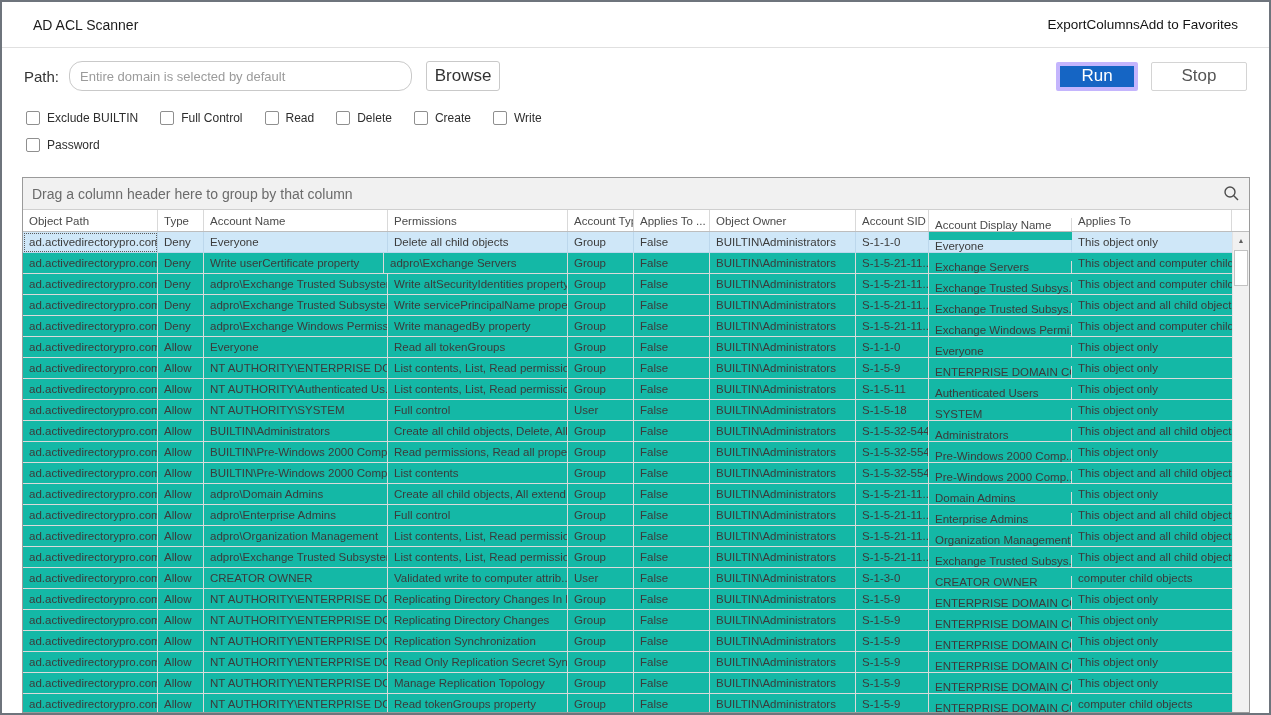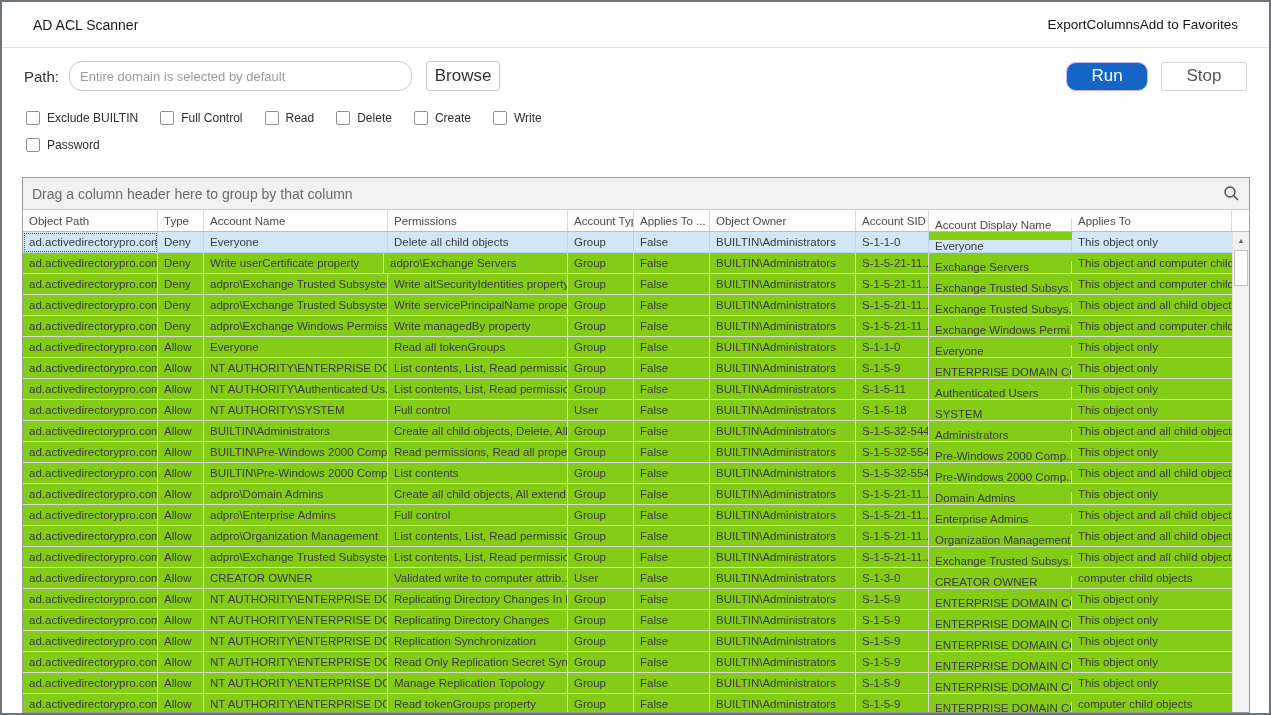--- a/index.html
+++ b/index.html
@@ -39,24 +39,24 @@
   .path-input::placeholder { color: #9b9b9b; }
   .btn {
     height: 30px; border-radius: 3px; font-size: 17px;
     font-family: "Liberation Sans", sans-serif;
     background: #ffffff; border: 1px solid #c9c9c9; color: #333;
     cursor: pointer;
   }
   .browse-btn { width: 74px; margin-left: 14px; }
   .tb-spacer { flex: 1; }
   .run-btn {
-    width: 82px; height: 29px; background: #1565c4; border: 1px solid #c4b5fd;
-    color: #ffffff; border-radius: 10px;
-  }
-  .stop-btn { width: 86px; height: 29px; margin-left: 13px; color: #555; border-color: #d4d4d4; border-radius: 2px; }
+    width: 82px; height: 29px; background: #1565c4; border: 4px solid #c4b5fd;
+    color: #ffffff; border-radius: 2px;
+  }
+  .stop-btn { width: 96px; height: 29px; margin-left: 13px; color: #555; border-color: #d4d4d4; border-radius: 2px; }
   
   .filters { position: absolute; left: 24px; display: flex; gap: 22px; align-items: center; }
   .filters.row1 { top: 109px; }
   .filters.row2 { top: 136px; }
   .cb { display: flex; align-items: center; gap: 7px; cursor: pointer; }
   .cb .box {
     width: 14px; height: 14px; border: 1px solid #8f8f8f; border-radius: 2px;
     background: #fff; display: inline-block;
   }
   .cb .lbl { font-size: 12px; color: #2e2e2e; }
@@ -73,21 +73,21 @@
   .search-icon { width: 18px; height: 18px; display: flex; align-items: center; justify-content: center; cursor: pointer; }
   .headerrow { display: flex; height: 22px; background: #fff; border-bottom: 1px solid #bdbdbd; }
   .hcell {
     font-size: 11.5px; color: #4a4a4a; padding: 0 6px;
     display: flex; align-items: center;
     border-right: 1px solid #d9d9d9;
     white-space: nowrap; overflow: hidden; cursor: pointer;
   }
   .hfill { width: 17px; border-right: none; }
   .rows { position: relative; width: 1209px; }
-  .trow { display: flex; height: 21px; background: #84cc16; }
+  .trow { display: flex; height: 21px; background: #14b8a6; }
   .cell {
     font-size: 11.5px; color: #3b3b3b; padding: 0 6px;
     display: flex; align-items: center;
     border-right: 1px solid #dadada; border-bottom: 1px solid #dadada;
     white-space: nowrap; overflow: hidden;
   }
   .trow.selected .cell { background: #cfe7f8; border-bottom-color: #bcd7ec; border-right-color: #bcd7ec; }
   .trow.selected .cell.focus { outline: 1px dotted #5a5a5a; outline-offset: -2px; }
   .c0 { width: 135px; } .c1 { width: 46px; } .c2 { width: 184px; }
   .c3 { width: 180px; } .c4 { width: 66px; } .c5 { width: 76px; }

